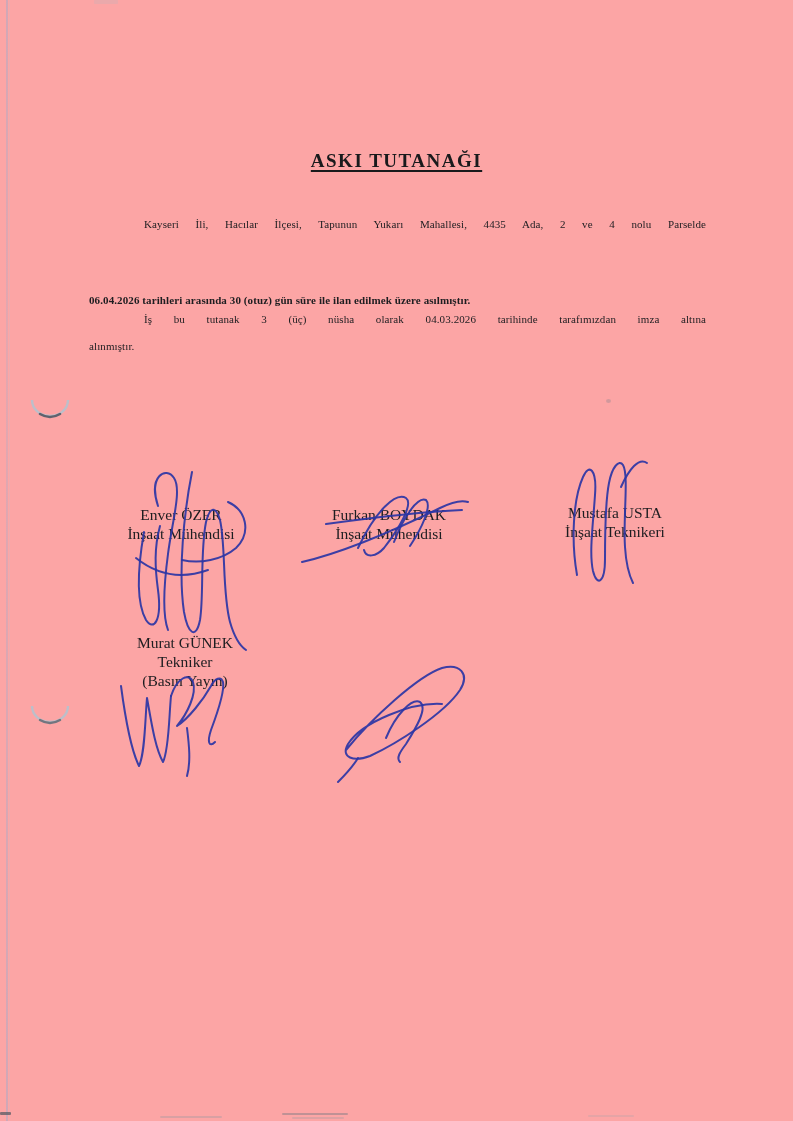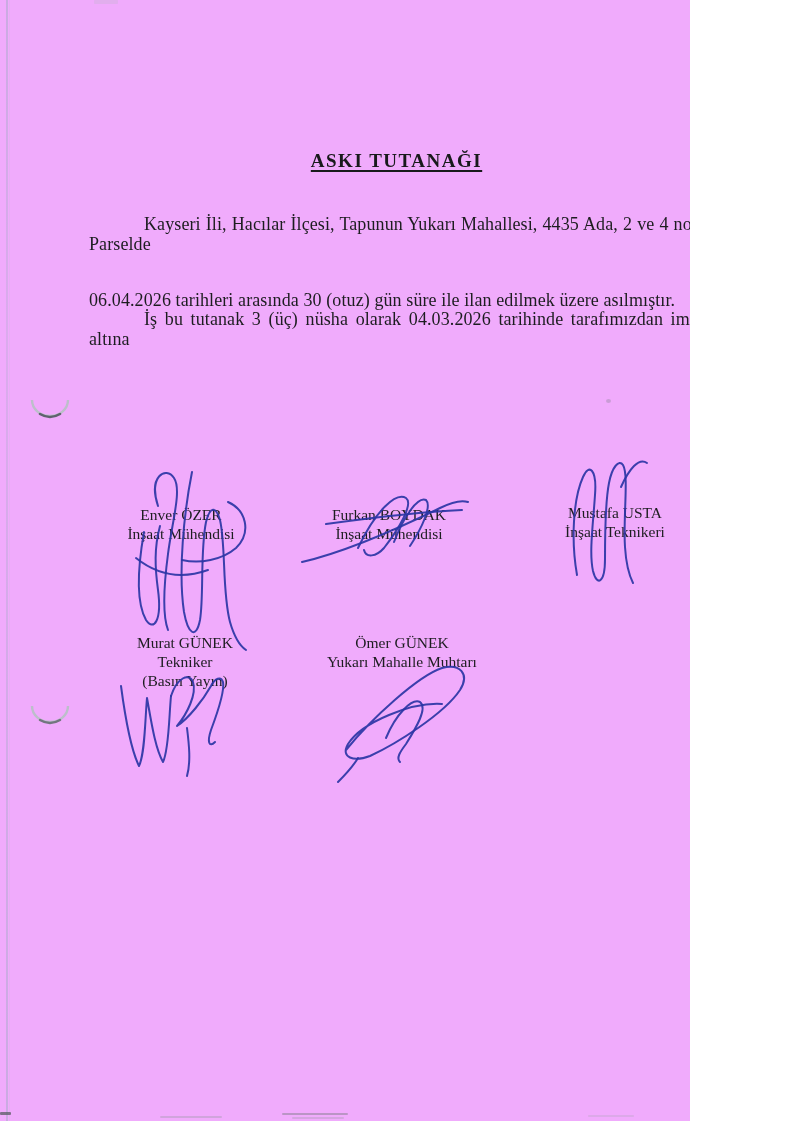--- a/index.html
+++ b/index.html
@@ -1,20 +1,20 @@
 <!DOCTYPE html>
 <html><head>
 <meta charset="utf-8">
 <style>
   html, body { margin: 0; padding: 0; background: #ffffff; }
   #page {
     position: relative;
-    width: 690px;
+    width: 793px;
     height: 1121px;
-    background: #f0abfc;
+    background: #fca5a5;
     overflow: hidden;
     font-family: "Liberation Serif", "DejaVu Serif", serif;
     color: #1c1c1e;
   }
   
   .edge-line {
     position: absolute; left: 6px; top: 0; width: 2px; height: 100%;
     background: linear-gradient(180deg,
       rgba(165,170,200,0.50) 0%, rgba(165,170,200,0.28) 30%,
       rgba(165,170,200,0.38) 60%, rgba(165,170,200,0.50) 100%);
@@ -31,21 +31,21 @@
     font-weight: bold;
     letter-spacing: 1.5px;
     text-decoration: underline;
     text-underline-offset: 3px;
     text-decoration-thickness: 2px;
     color: #191a1c;
   }
   .jline, .lline {
     position: absolute;
     left: 89px; width: 617px;
-    font-size: 18px;
+    font-size: 11px;
     line-height: 20px;
     letter-spacing: 0.1px;
     color: #1d1d20;
   }
   .jline { text-align: justify; text-align-last: justify; }
   .lline { text-align: left; }
   .indent { text-indent: 55px; }
   .sig-block {
     position: absolute;
     text-align: center;
@@ -87,45 +87,42 @@
   <div class="smudge" style="left:94px; top:0; width:24px; height:4px; background:rgba(180,182,190,0.25);"></div>
   <div class="smudge" style="left:0; top:1112px; width:11px; height:3px; background:rgba(90,92,100,0.75);"></div>
   <div class="smudge" style="left:160px; top:1116px; width:62px; height:2px; background:rgba(150,152,160,0.35);"></div>
   <div class="smudge" style="left:282px; top:1113px; width:66px; height:2px; background:rgba(120,122,130,0.45);"></div>
   <div class="smudge" style="left:292px; top:1117px; width:52px; height:2px; background:rgba(150,152,160,0.30);"></div>
   <div class="smudge" style="left:588px; top:1115px; width:46px; height:2px; background:rgba(160,162,170,0.25);"></div>
 
   <div class="doc-title">ASKI TUTANAĞI</div>
 
   <div class="jline indent" style="top:214px;">Kayseri İli, Hacılar İlçesi, Tapunun Yukarı Mahallesi, 4435 Ada, 2 ve 4  nolu Parselde</div>
-  <div class="lline" style="top:290px;">06.04.2026 tarihleri arasında 30 (otuz) gün süre ile ilan edilmek üzere asılmıştır.</div>
+  <div class="lline" style="top:290px;font-weight:bold;">06.04.2026 tarihleri arasında 30 (otuz) gün süre ile ilan edilmek üzere asılmıştır.</div>
 
   <div class="jline indent" style="top:309px;">İş bu tutanak 3 (üç) nüsha olarak 04.03.2026 tarihinde tarafımızdan imza altına</div>
+  <div class="lline" style="top:336px;">alınmıştır.</div>
 
   <div class="sig-block" style="left:106px; top:505px; width:150px;">
     <div>Enver ÖZER</div>
     <div>İnşaat Mühendisi</div>
   </div>
   <div class="sig-block" style="left:314px; top:505px; width:150px;">
     <div>Furkan BOYDAK</div>
     <div>İnşaat Mühendisi</div>
   </div>
   <div class="sig-block" style="left:540px; top:503px; width:150px;">
     <div>Mustafa USTA</div>
     <div>İnşaat Teknikeri</div>
   </div>
 
   <div class="sig-block" style="left:110px; top:633px; width:150px;">
     <div>Murat GÜNEK</div>
     <div>Tekniker</div>
     <div>(Basın Yayın)</div>
-  </div>
-  <div class="sig-block" style="left:317px; top:633px; width:170px;">
-    <div>Ömer GÜNEK</div>
-    <div>Yukarı Mahalle Muhtarı</div>
   </div>
 
   <svg class="sig-svg" style="left:128px; top:462px;" width="140" height="190" viewBox="0 0 140 190">
     <path d="M 30,44 C 20,14 38,4 46,16 C 54,28 44,60 40,92 C 36,122 34,152 40,168"></path>
     <path d="M 16,70 C 10,104 8,140 18,158 C 26,170 34,158 30,128 C 27,106 26,86 32,64"></path>
     <path d="M 64,10 C 56,50 50,110 56,150 C 60,172 68,178 72,158 C 76,134 72,90 78,60 C 82,44 88,44 92,58 C 98,84 94,130 102,160 C 106,174 112,184 118,188"></path>
     <path d="M 100,40 C 118,48 124,70 108,86 C 94,98 72,102 54,98"></path>
     <path d="M 8,96 C 28,112 52,118 80,108"></path>
   </svg>
 

